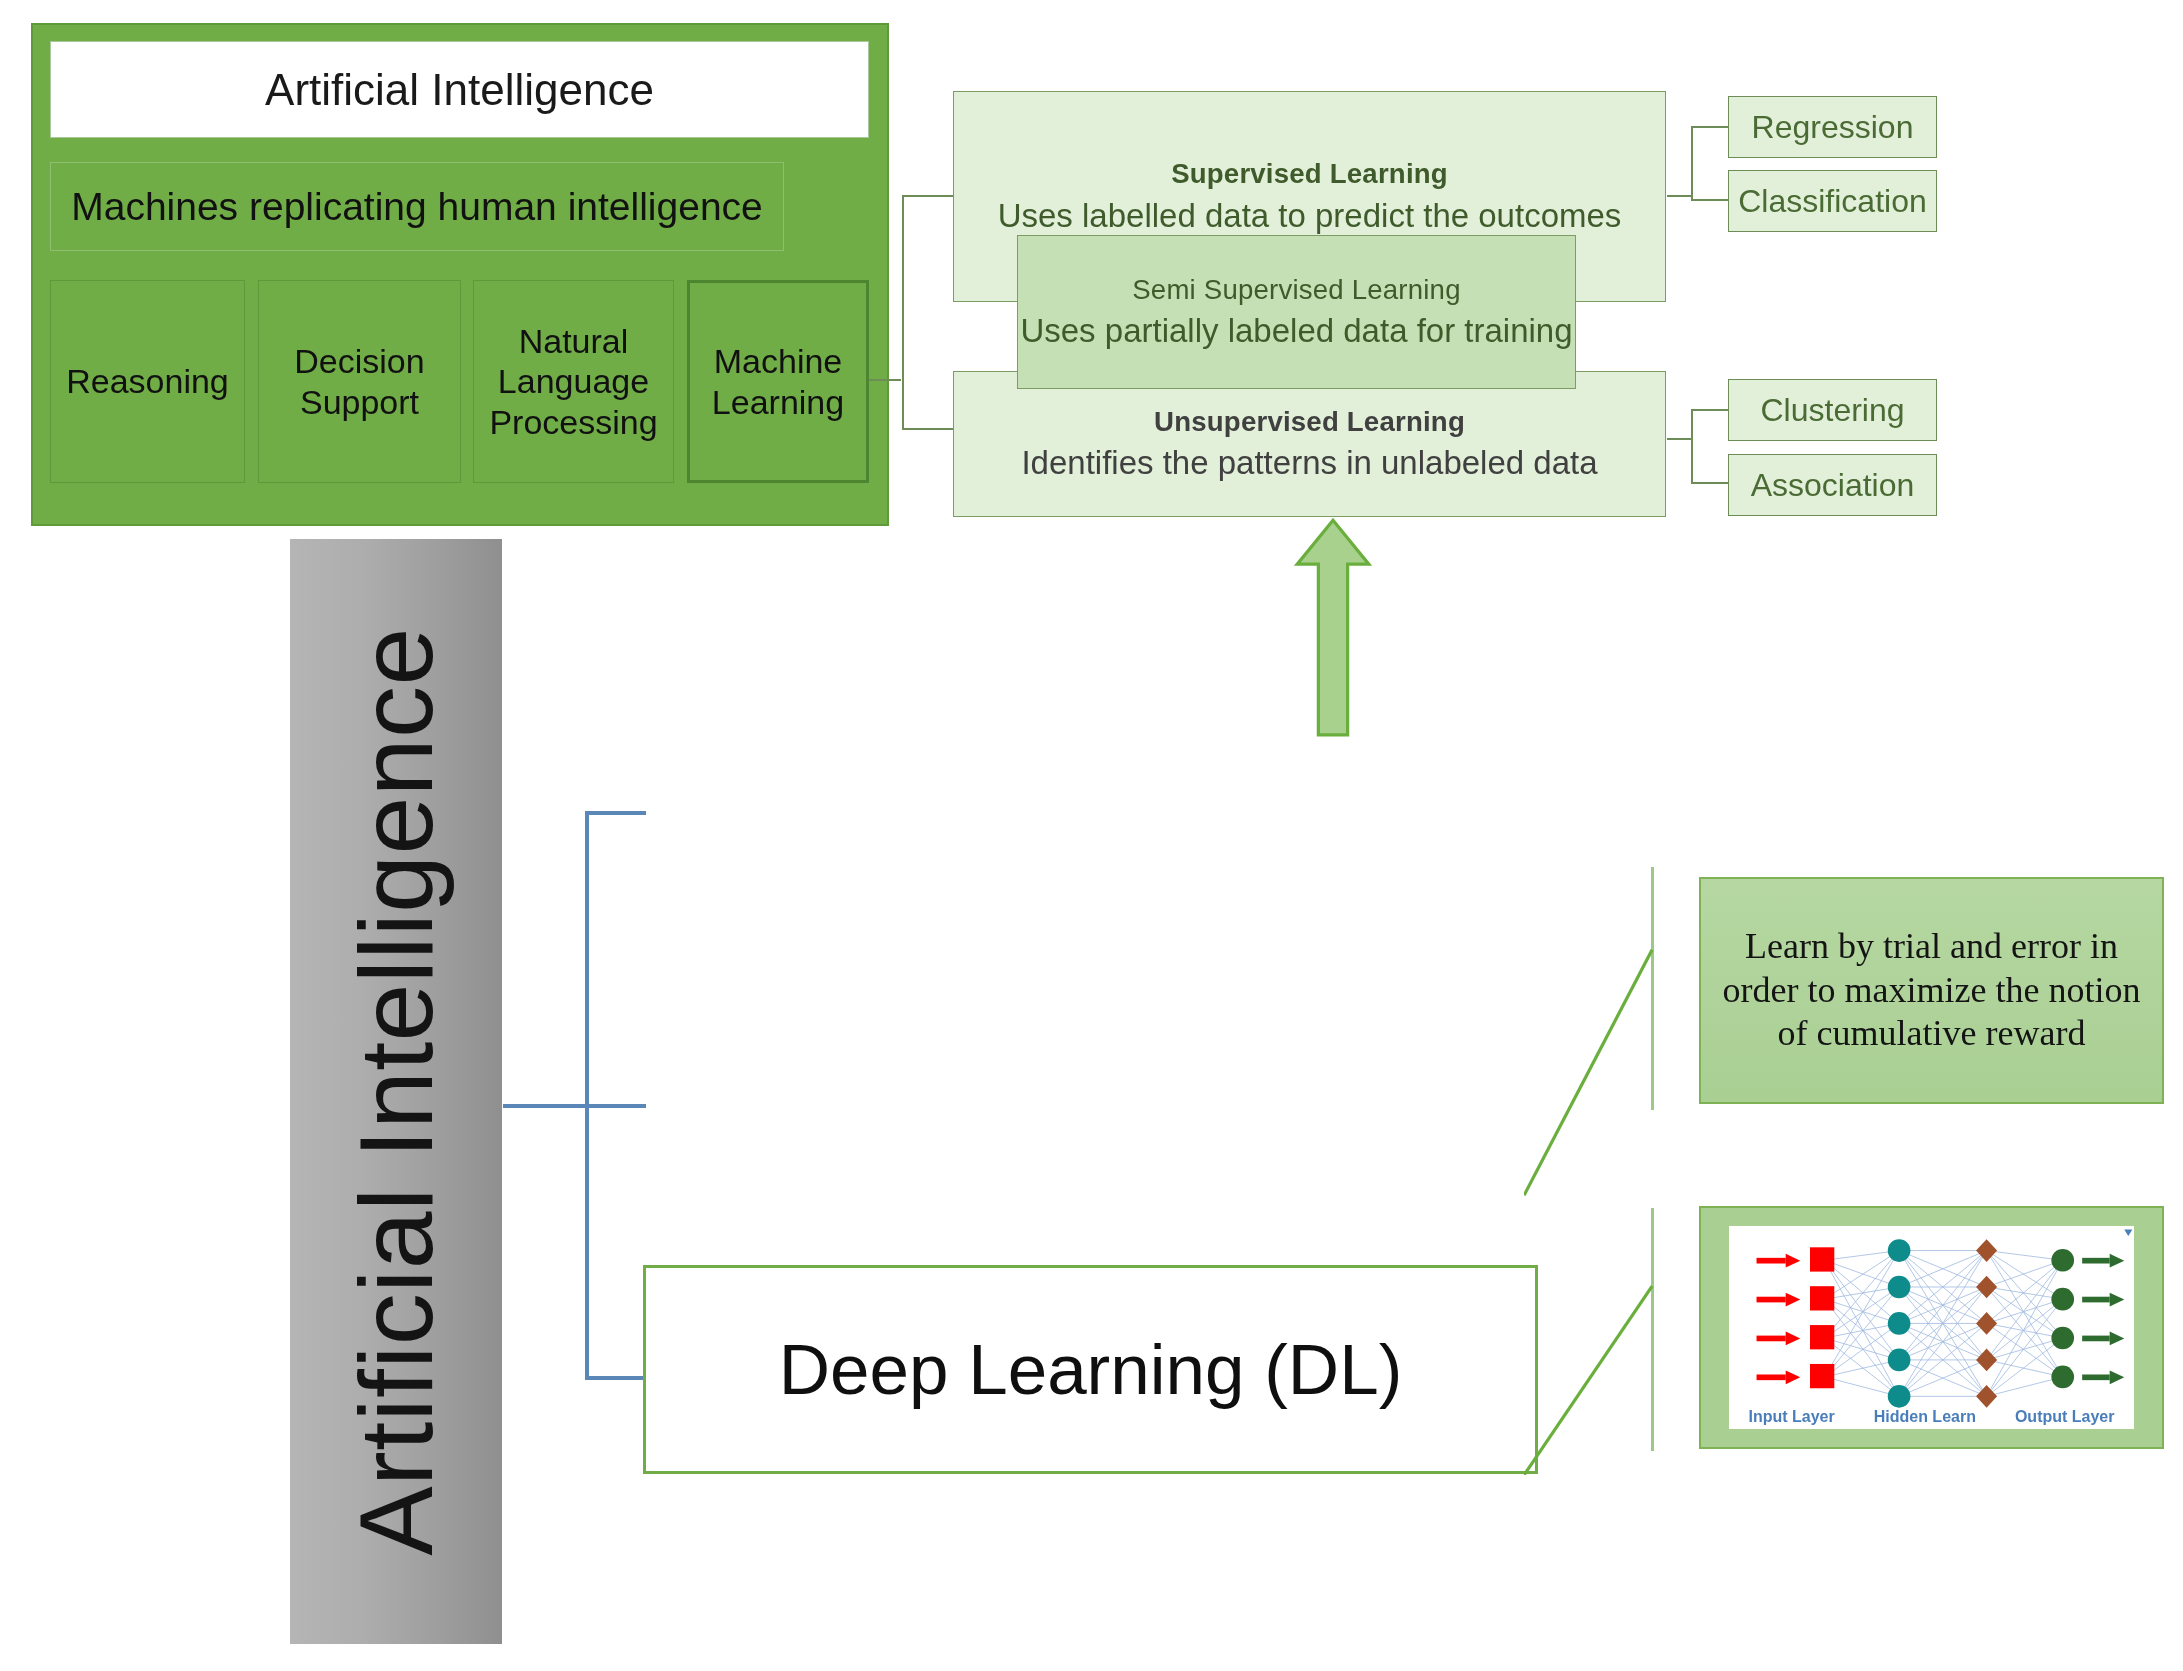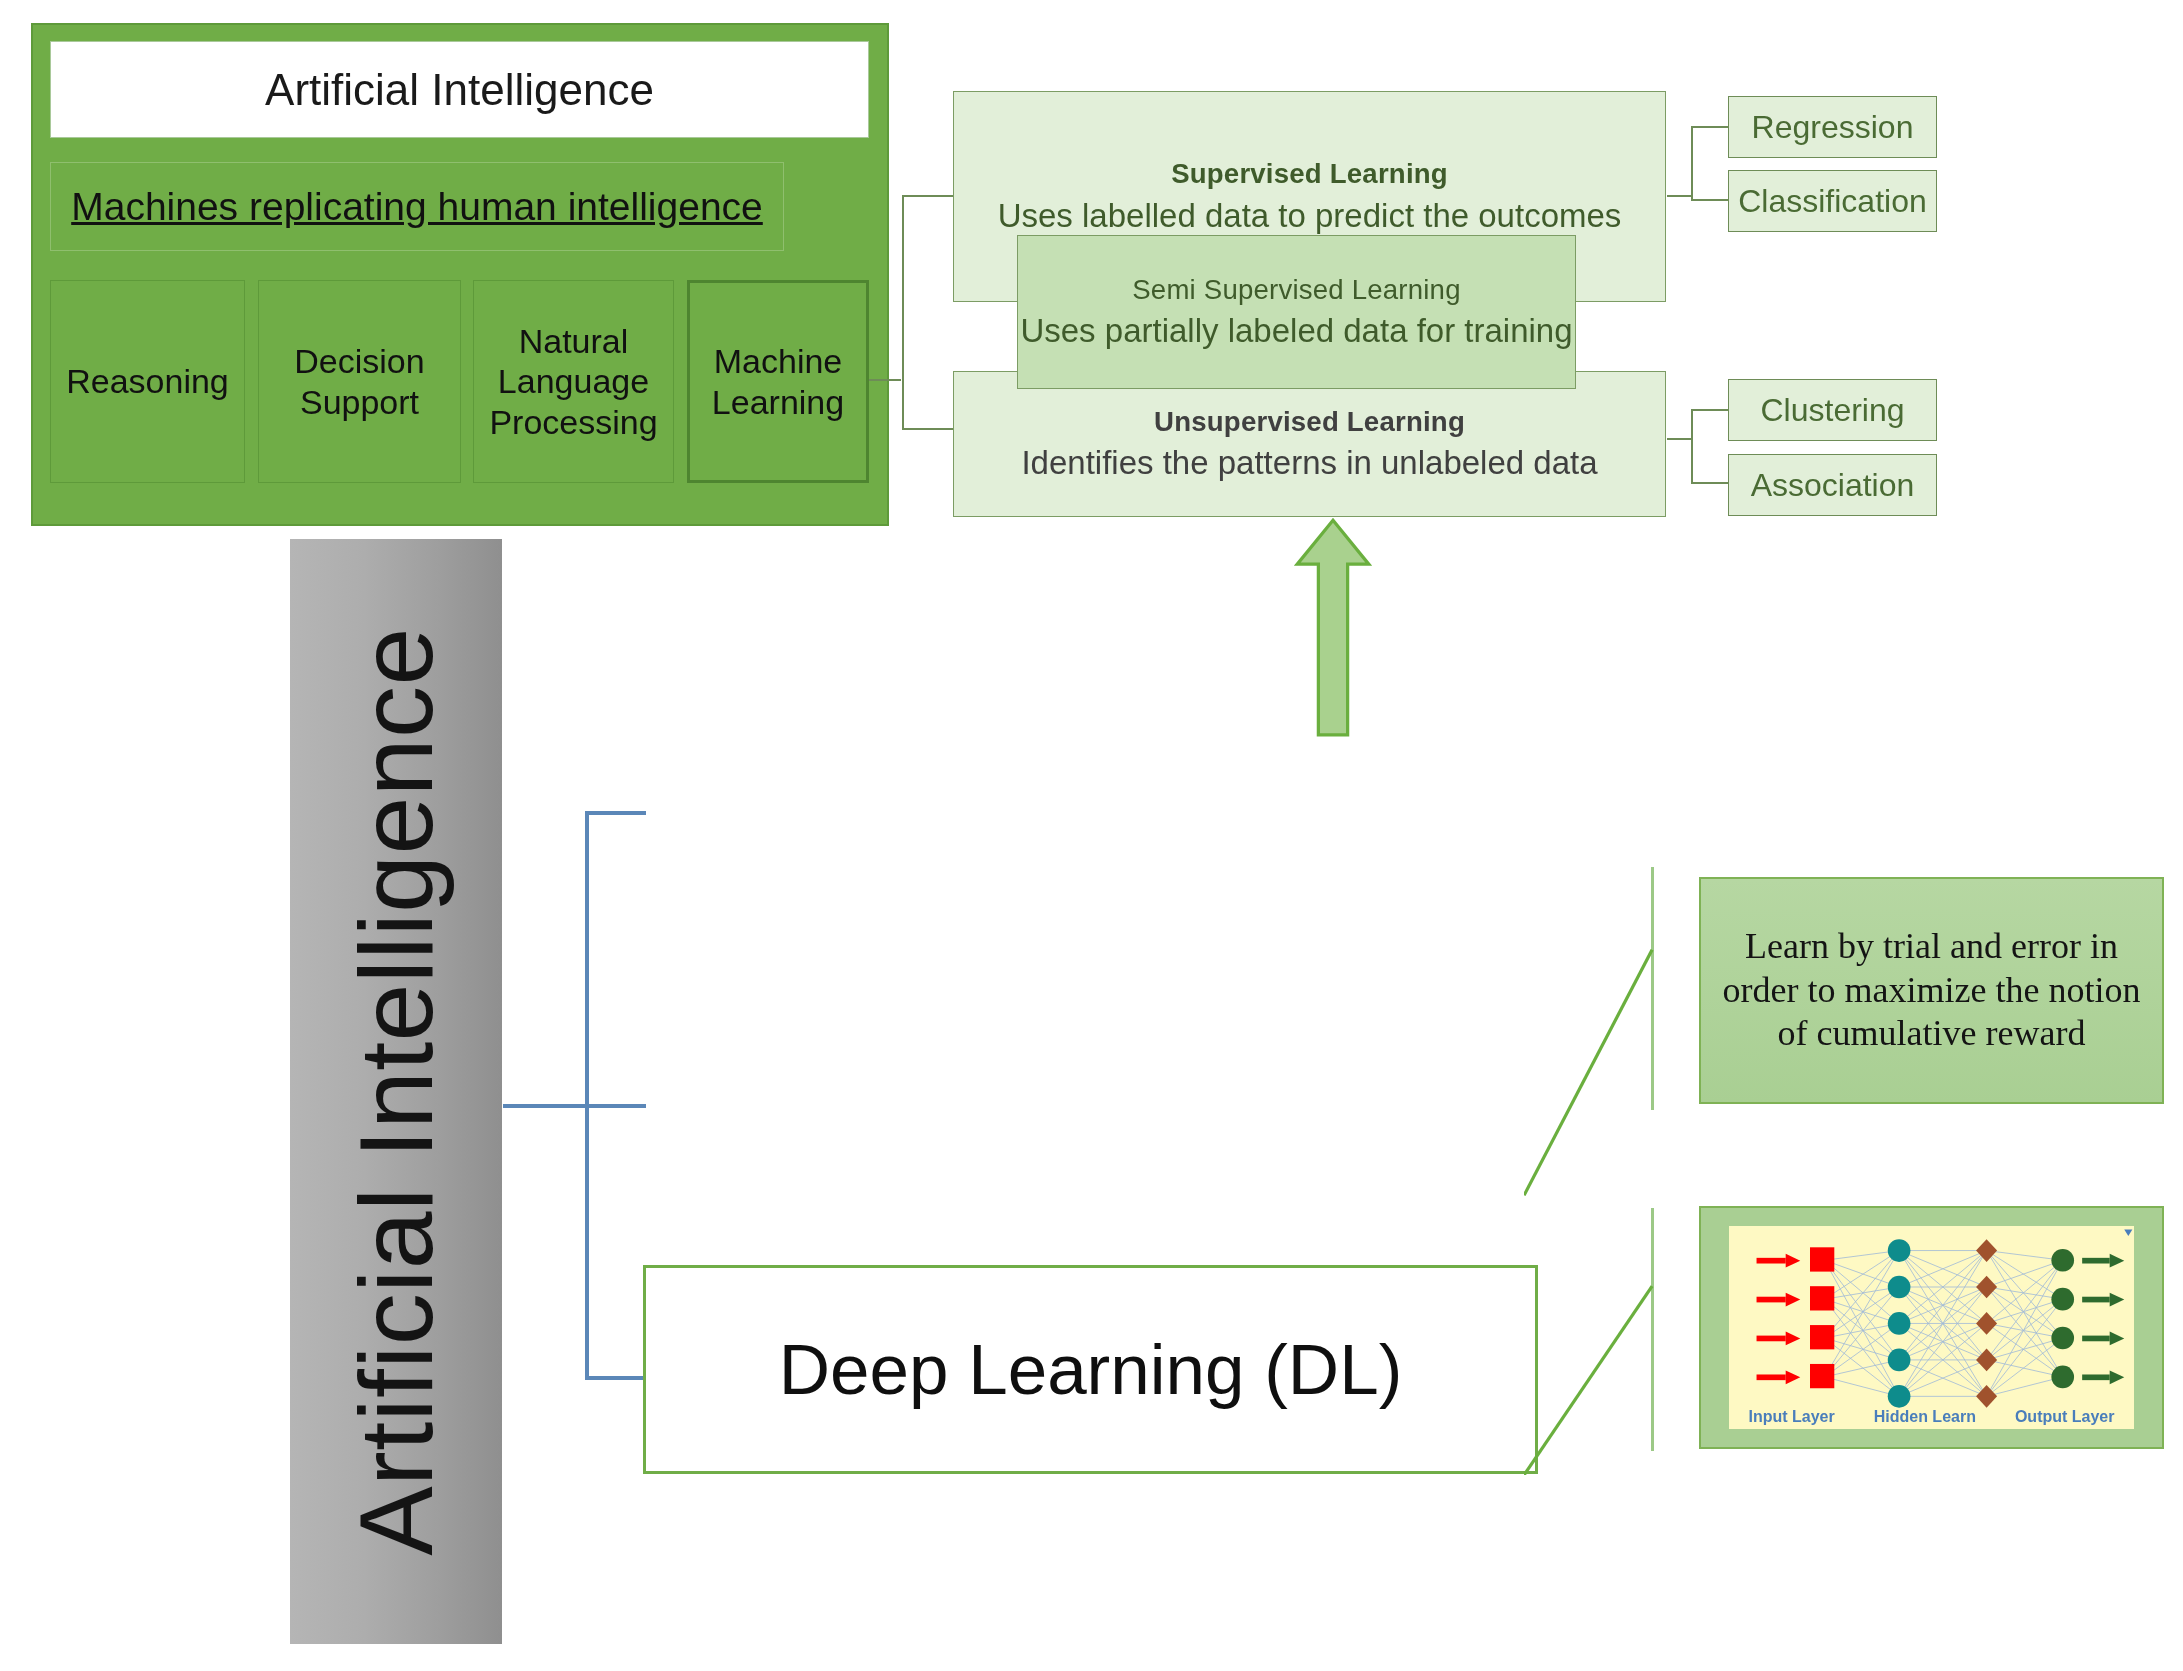--- a/index.html
+++ b/index.html
@@ -31,21 +31,21 @@
     background: #ffffff;
     border: 1.6px solid #A9C99A;
     display: flex; align-items: center; justify-content: center;
     font-size: 44px; color: #1a1a1a;
   }
   .ai-sub-box {
     left: 50px; top: 162px; width: 734px; height: 89px;
     background: #70AD47;
     border: 1.6px solid #8FBF6E;
     display: flex; align-items: center; justify-content: center;
-    font-size: 39px; color: #111111; text-decoration: underline;
+    font-size: 39px; color: #111111;
   }
   .ai-pill {
     top: 280px; height: 203px;
     background: #70AD47;
     border: 1.6px solid #5E9A3A;
     display: flex; align-items: center; justify-content: center;
     text-align: center;
     font-size: 34px; line-height: 1.18; color: #111111;
     padding: 3.2px;
   }
@@ -142,21 +142,21 @@
   }
   .callout-nn {
     left: 1699px; top: 1206px; width: 465px; height: 243px;
     background: #A9CF93;
     border: 2.4px solid #7FB255;
     display: flex; align-items: center; justify-content: center;
   }
   .nn-inner {
     position: relative;
     width: 405px; height: 203px;
-    background: #fef9c3;
+    background: #ffffff;
   }
   .nn-layer-labels {
     position: absolute; left: 0; bottom: 3.2px; width: 100%;
     display: flex; justify-content: space-around;
     font-size: 16px; font-weight: bold; color: #4A7EBB;
   }
   
   .gline { background: #9CC987; }
   .gline-v { width: 3.2px; }
 </style>

